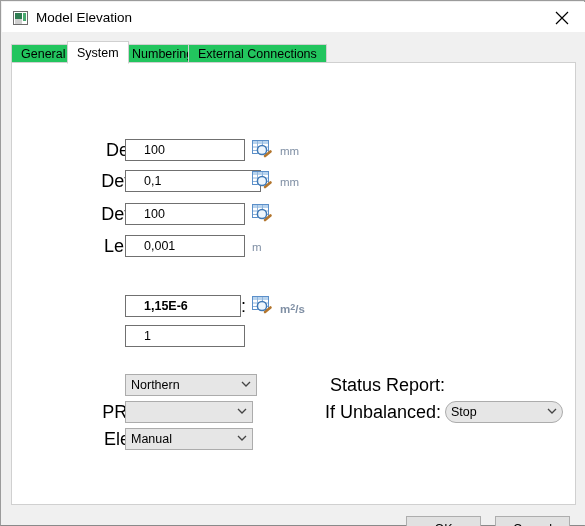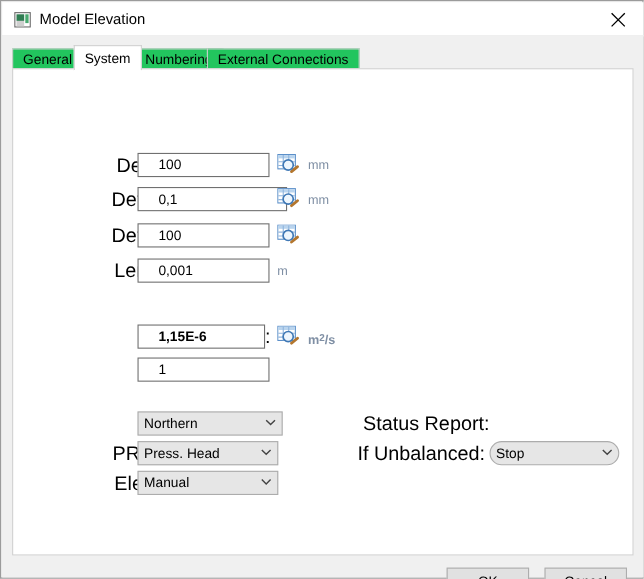--- a/index.html
+++ b/index.html
@@ -329,21 +329,20 @@
         <span class="cval">Northern</span>
         <svg class="carrow" width="10" height="7" viewBox="0 0 10 7">
           <path d="M1 1 L5 5 L9 1" stroke="#444444" stroke-width="1.3" fill="none"></path>
         </svg>
       </div>
 
       <div class="row" style="left:0px; top:338px; width:234px;">
         <div class="lbl">PRV/PSV Setting:</div>
       </div>
       <div class="combo" style="left:113px; top:338px; width:128px;">
-        <span class="cval">Press. Head</span>
         <svg class="carrow" width="10" height="7" viewBox="0 0 10 7">
           <path d="M1 1 L5 5 L9 1" stroke="#444444" stroke-width="1.3" fill="none"></path>
         </svg>
       </div>
 
       <div class="row" style="left:0px; top:365px; width:234px;">
         <div class="lbl">Elevation Update:</div>
       </div>
       <div class="combo" style="left:113px; top:365px; width:128px;">
         <span class="cval">Manual</span>

